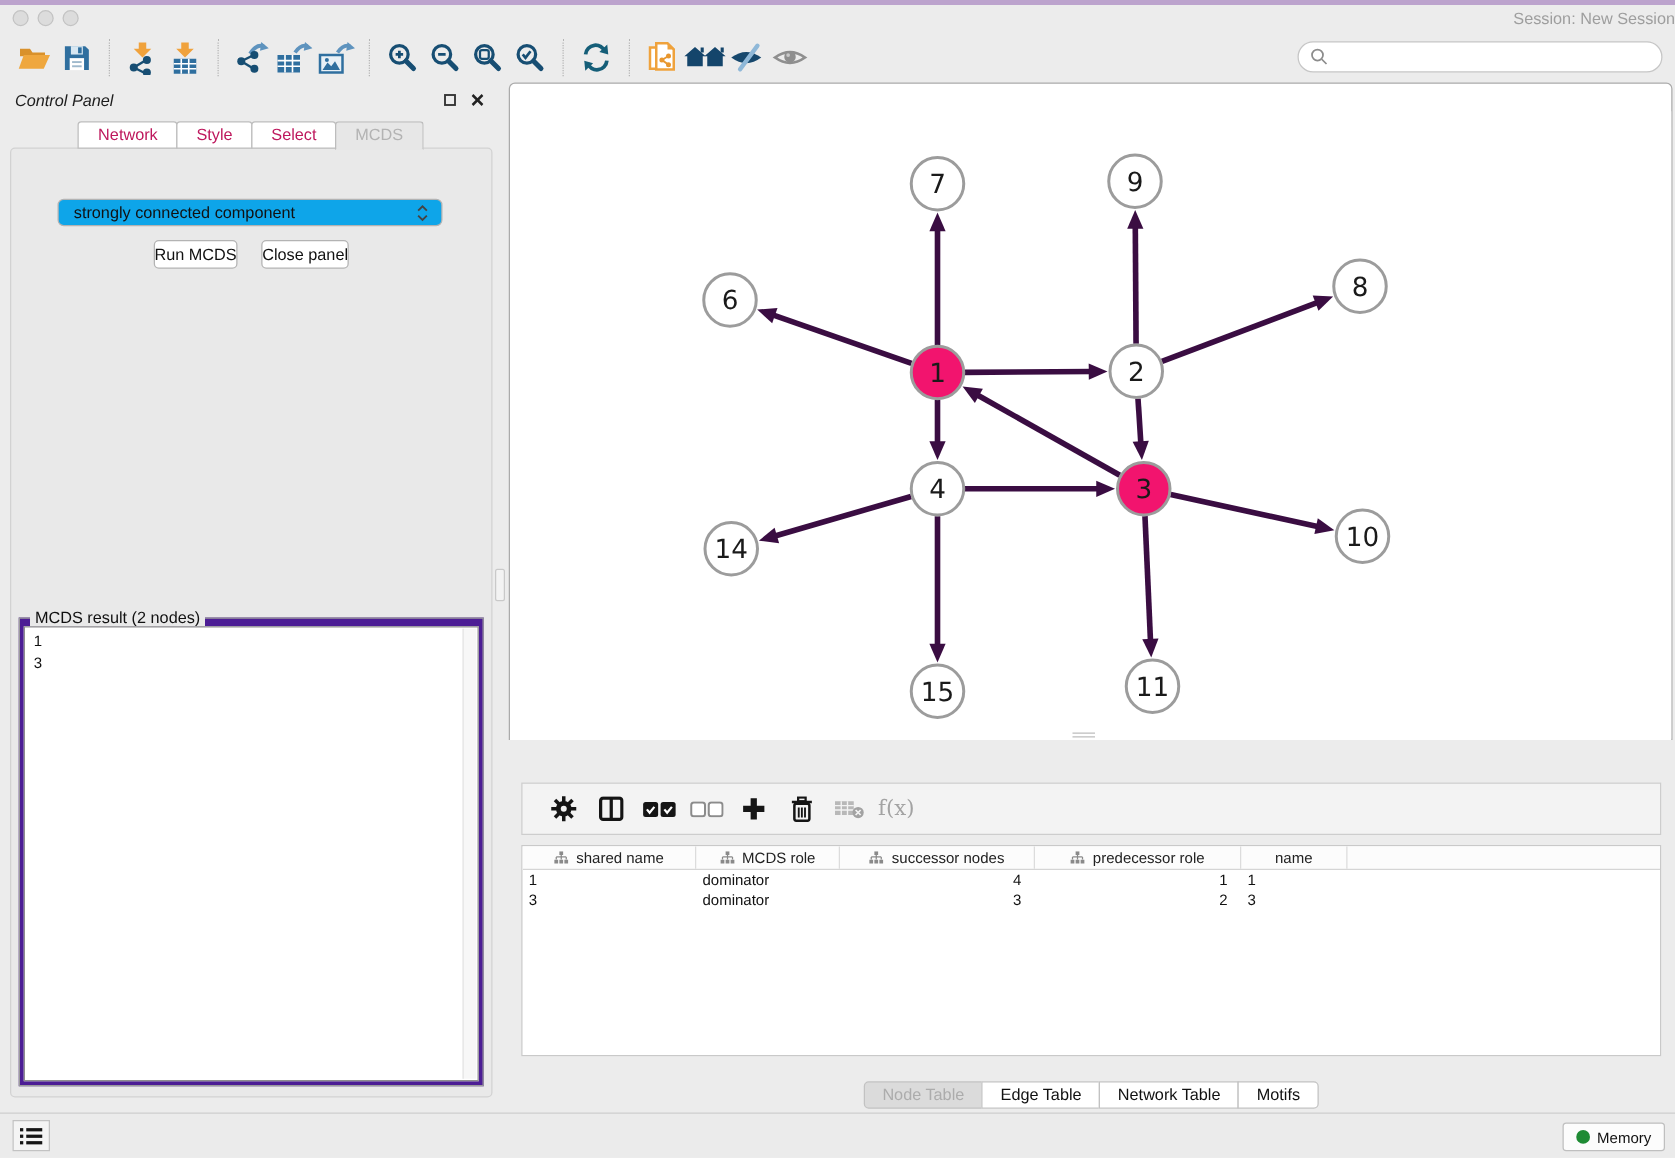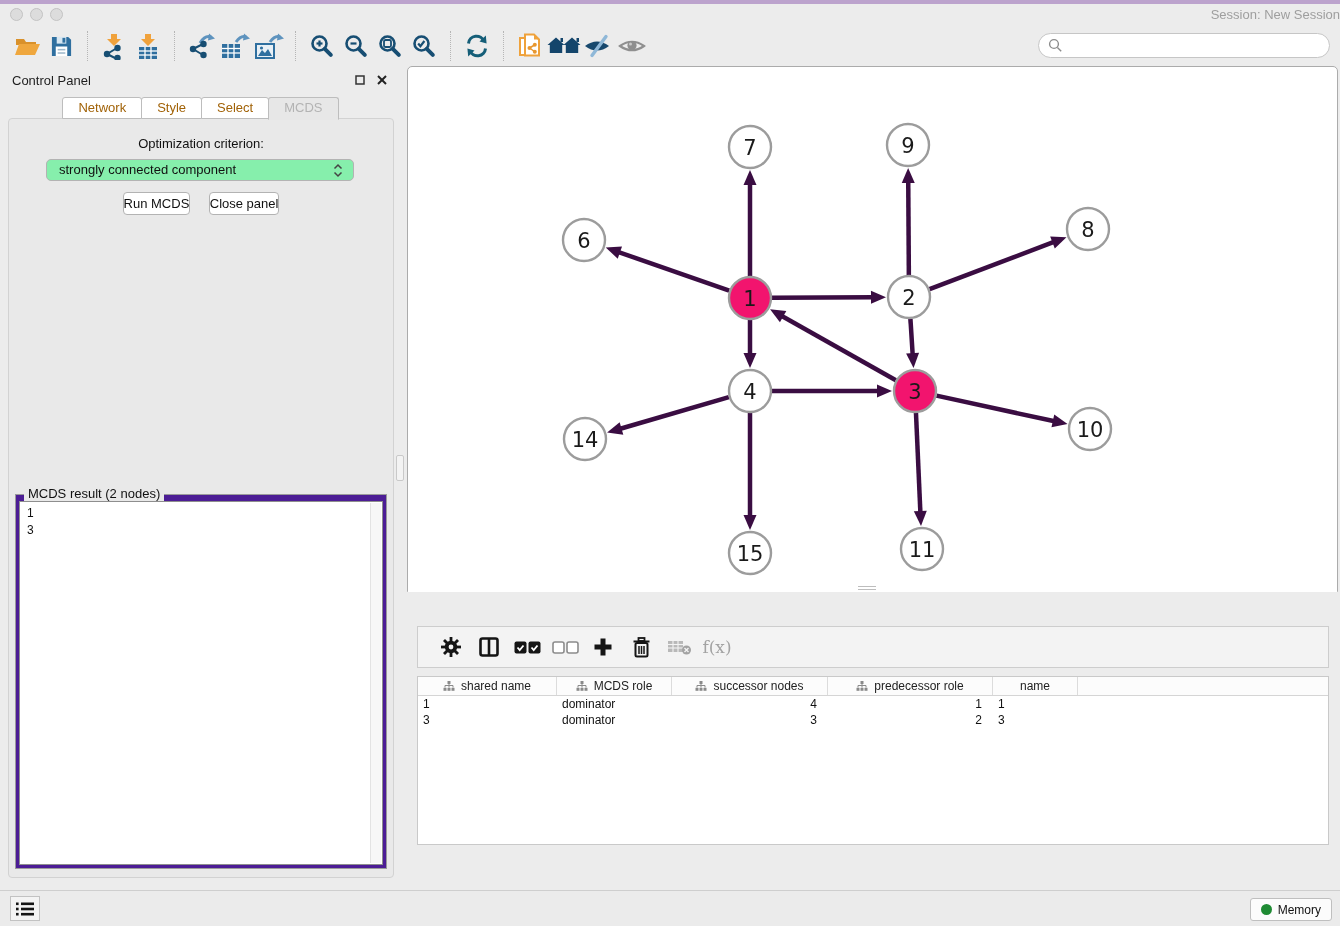--- a/index.html
+++ b/index.html
@@ -19,31 +19,31 @@
                   padding-left:10px; background:#ECECEC; }
   .tbi { width:34px; height:34px; display:flex; align-items:center; justify-content:center; border-radius:4px; }
   .tsep { width:1px; height:30px; border-left:1px dotted #B5B5B5; margin:0 9px; }
   #search-box { position:absolute; right:10px; top:7px; width:292px; height:25px; background:#FFFFFF;
                 border:1px solid #C6C6C6; border-radius:13px; display:flex; align-items:center; padding-left:9px; }
   #search-box input { border:none; outline:none; flex:1; height:20px; font-size:13px; background:transparent;
                       font-family:"Liberation Sans", sans-serif; }
 
   
   #control-panel { left:0; top:66px; width:402px; height:822px; }
-  .panel-header { height:28px; display:flex; align-items:center; padding:0 12px; font-size:13px; color:#1D1D1D; }
+  .panel-header { height:28px; display:flex; align-items:center; padding:0 12px; font-size:13px; color:#1D1D1D;font-style:italic; }
   .panel-header .spacer { flex:1; }
   .win-btn { width:16px; height:16px; display:flex; align-items:center; justify-content:center; margin-left:6px; }
   #cp-tabs { position:absolute; top:31px; left:0; width:100%; display:flex; justify-content:center; z-index:3; }
   .cp-tab { height:22px; line-height:20px; padding:0 15px; background:#FFFFFF; border:1px solid #BDBDBD;
-            margin-left:-1px; font-size:13px; color:#a16207; border-radius:3px 3px 0 0; }
+            margin-left:-1px; font-size:13px; color:#be185d; border-radius:3px 3px 0 0; }
   .cp-tab.selected { background:#E7E7E7; color:#B3B3B3; height:23px; border-bottom-color:#E7E7E7; }
   #cp-content { position:absolute; left:8px; right:8px; top:52px; bottom:10px; background:#E9E9E9;
                 border:1px solid #D2D2D2; border-radius:4px; }
   #opt-label { margin-top:17px; text-align:center; font-size:13px; color:#111; }
-  #criterion-select { position:absolute; left:37px; right:39px; top:40px; height:22px; background:#86efac;
+  #criterion-select { position:absolute; left:37px; right:39px; top:40px; height:22px; background:#0ea5e9;
                       border:1px solid #B3B3B3; border-radius:5px; font-size:13px; line-height:20px;
                       padding-left:12px; color:#111; }
   #criterion-select svg { position:absolute; right:8px; top:3px; }
   #cp-btn-row { position:absolute; top:73px; width:100%; text-align:center; }
   .cp-btn { height:23px; background:#FFFFFF; border:1px solid #B3B3B3; border-radius:4px; font-size:13px;
             padding:0 0; margin:0 7px; font-family:"Liberation Sans", sans-serif; color:#111; }
   #result-box { position:absolute; left:6px; right:6px; top:375px; bottom:8px;
                 border:1px solid #9B9B9B; background:#4c1d95; }
   #result-box legend { position:absolute; top:-9px; left:8px; background:#E9E9E9; padding:0 4px;
                        font-size:13px; color:#111; }
@@ -281,21 +281,20 @@
         </svg>
       </span>
   </div>
   <div id="cp-tabs">
     <span class="cp-tab">Network</span>
     <span class="cp-tab">Style</span>
     <span class="cp-tab">Select</span>
     <span class="cp-tab selected">MCDS</span>
   </div>
   <div id="cp-content">
-    <div id="opt-label">Optimization criterion:</div>
     <div id="criterion-select">
       <span>strongly connected component</span>
       <svg width="14" height="15" viewBox="0 0 14 15">
           <path d="M3.5 5.5l3.5-3.5 3.5 3.5" stroke="#444" stroke-width="1.5" fill="none"></path>
           <path d="M3.5 9.5l3.5 3.5 3.5-3.5" stroke="#444" stroke-width="1.5" fill="none"></path>
         </svg>
     </div>
     <div id="cp-btn-row">
       <button class="cp-btn">Run MCDS</button>
       <button class="cp-btn">Close panel</button>
@@ -498,20 +497,26 @@
         </div>
         <div class="tr">
           <div class="td left" style="width: 139px;">3</div>
           <div class="td left" style="width: 115px;">dominator</div>
           <div class="td right" style="width: 156px;">3</div>
           <div class="td right" style="width: 165px;">2</div>
           <div class="td left" style="width: 85px;">3</div>
         </div>
       </div>
   </div>
+  <div id="tp-tabs">
+    <span class="tp-tab selected">Node Table</span>
+    <span class="tp-tab">Edge Table</span>
+    <span class="tp-tab">Network Table</span>
+    <span class="tp-tab">Motifs</span>
+  </div>
 </div>
 
 <div id="status-bar" class="abs">
   <div id="list-btn">
     <svg width="18" height="14" viewBox="0 0 18 14">
         <g fill="#151515">
           <rect x="0" y="0.5" width="2.6" height="2.6"></rect>
           <rect x="0" y="5.7" width="2.6" height="2.6"></rect>
           <rect x="0" y="10.9" width="2.6" height="2.6"></rect>
           <rect x="5" y="0.5" width="13" height="2.6"></rect>

